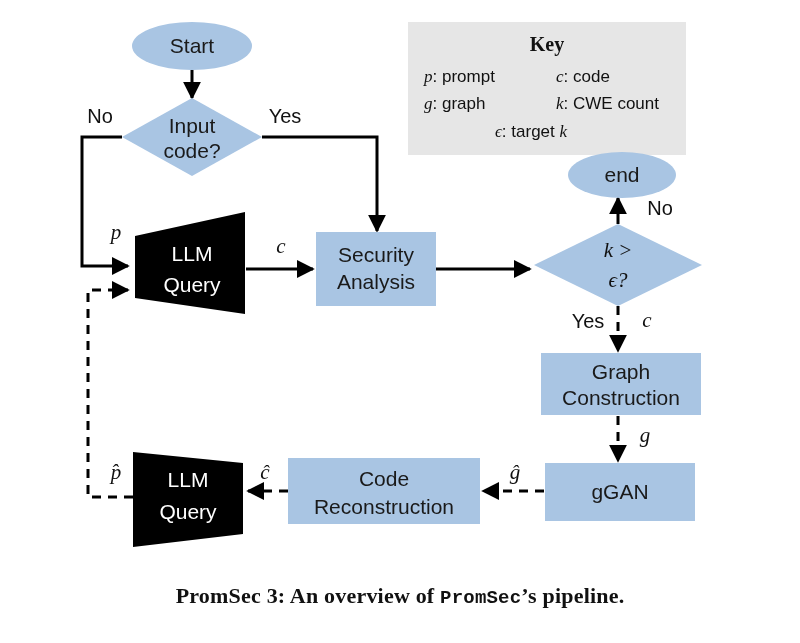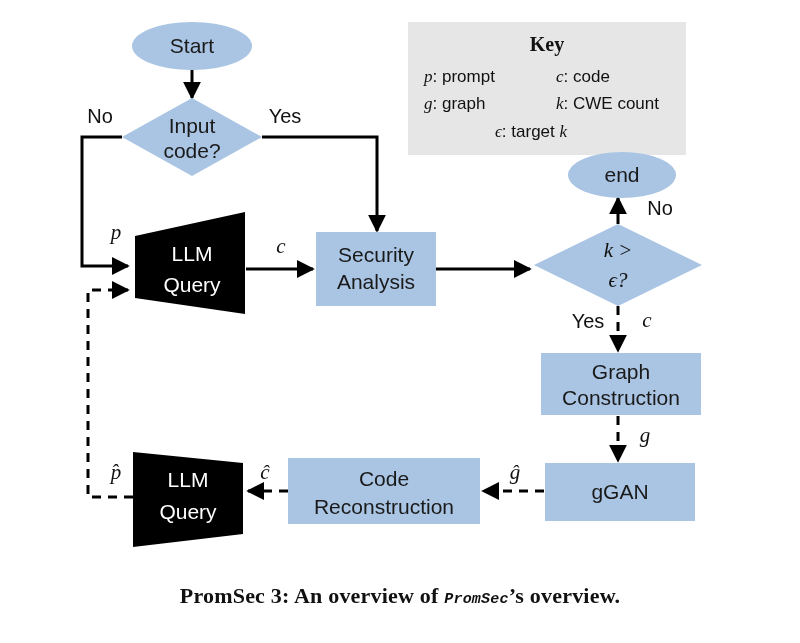--- a/index.html
+++ b/index.html
@@ -60,22 +60,21 @@
     text-align:center;
     font-family:"Liberation Serif", serif;
     font-weight:bold;
     font-size:22px;
     color:#111111;
     letter-spacing:0.2px;
   }
   .caption .mono{
     font-family:"Liberation Mono", monospace;
     font-weight:bold;
-    font-size:15px;
-    font-style:italic;
+    font-size:19px;
   }
 </style>
 </head>
 <body>
 
 <div id="figure-root">
 
   <svg id="flow" viewBox="0 0 800 643">
     <defs>
       <marker id="arrow" viewBox="0 0 10 10" refX="9" refY="5" markerWidth="6" markerHeight="6" orient="auto-start-reverse">
@@ -196,16 +195,16 @@
     <text class="math-label" x="647" y="322">c</text>
 
     <text class="math-label" x="645" y="437">g</text>
     <text class="math-label" x="515" y="474">ĝ</text>
     <text class="math-label" x="265" y="474">ĉ</text>
     <text class="math-label" x="116" y="474">p̂</text>
 
   </svg>
 
   <div class="caption">
-    <span>PromSec 3: An overview of </span><span class="mono">PromSec</span><span>’s overview.</span>
+    <span>PromSec 3: An overview of </span><span class="mono">PromSec</span><span>’s pipeline.</span>
   </div>
 
 </div>
 
 </body></html>

